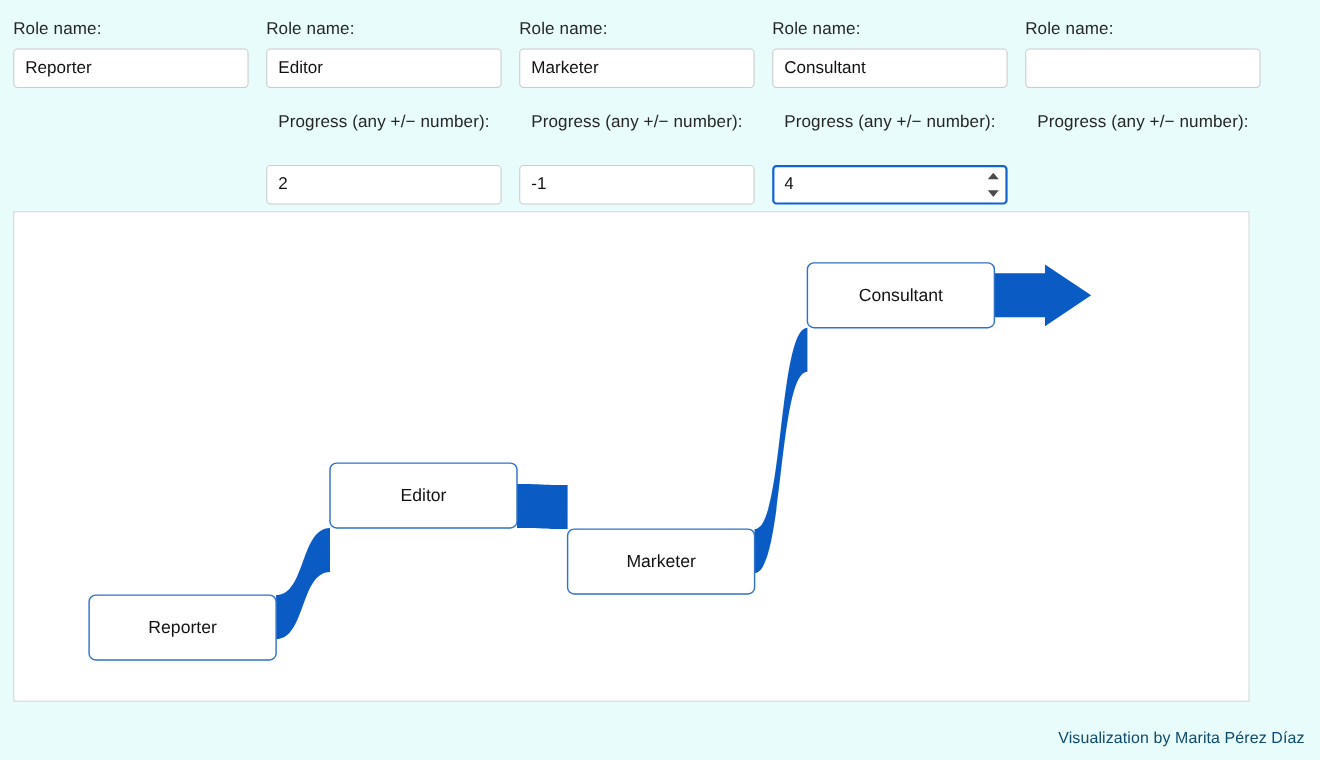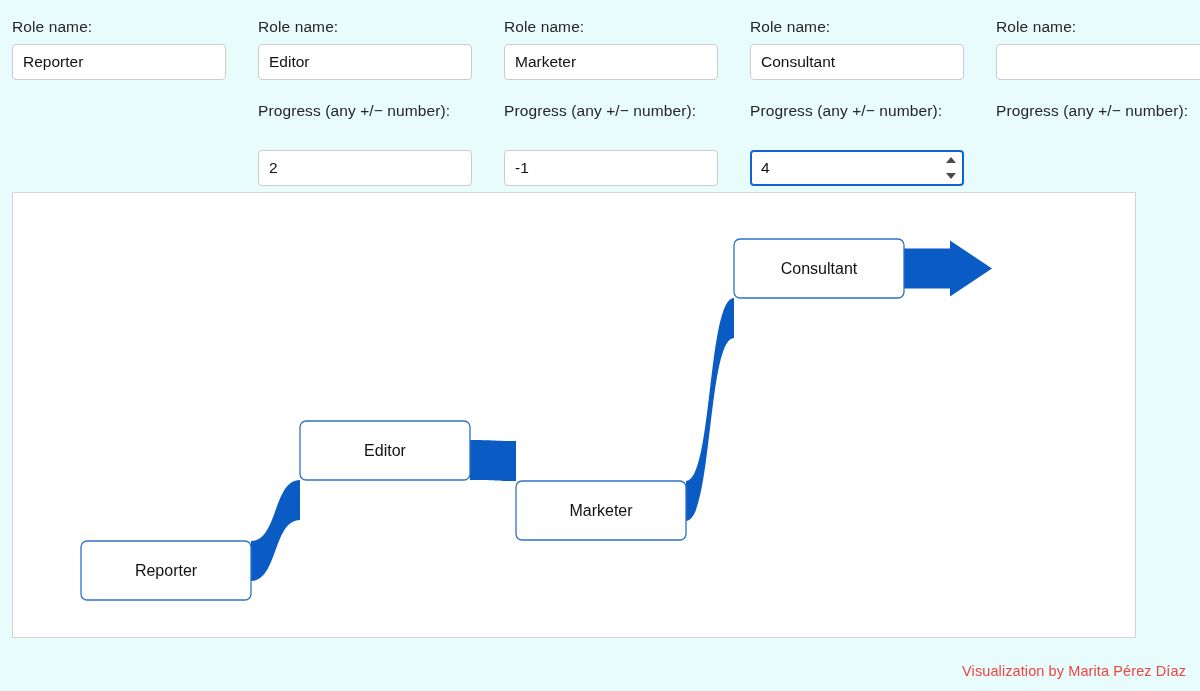--- a/index.html
+++ b/index.html
@@ -13,21 +13,21 @@
     background: #e9fcfc;
     font-family: "Liberation Sans", sans-serif;
     color: #1a1a1a;
     overflow: hidden;
     position: relative;
   }
 
   
   #role-form {
     display: flex;
-    gap: 32px;
+    gap: 16px;
     padding: 16px 12px 0 12px;
     box-sizing: border-box;
     align-items: flex-start;
   }
   .role-column {
     width: 214px;
     flex: 0 0 214px;
     display: flex;
     flex-direction: column;
   }
@@ -54,20 +54,21 @@
     border-radius: 4px;
     outline: none;
   }
   .text-input::placeholder {
     color: #9a9a9a;
   }
   .progress-block {
     margin-top: 20px;
     display: flex;
     flex-direction: column;
+    align-items: center;
   }
   .progress-block.hidden-block {
     visibility: hidden;
   }
 
   
   .number-wrap {
     position: relative;
     width: 100%;
   }
@@ -131,21 +132,21 @@
     stroke: #2f72c8;
     stroke-width: 1.3;
   }
 
   
   #footer-credit {
     position: absolute;
     right: 14px;
     top: 663px;
     font-size: 14.5px;
-    color: #ef4444;
+    color: #0c4a6e;
     letter-spacing: 0.1px;
   }
 </style>
 </head>
 <body>
 
 <div id="role-form">
 
   <div class="role-column">
     <div class="field-label">Role name:</div>

